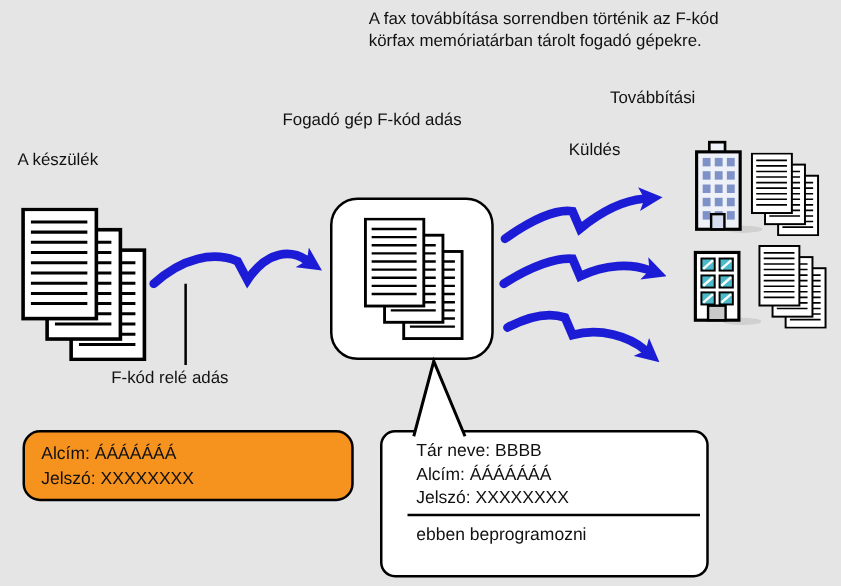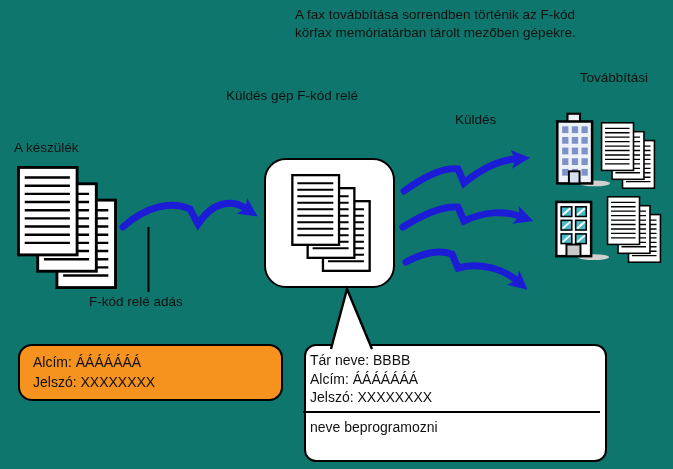--- a/index.html
+++ b/index.html
@@ -1,43 +1,43 @@
 <!DOCTYPE html>
 <html><head>
 <meta charset="utf-8">
 <style>
   html,body{margin:0;padding:0;background:#fff;}
   .canvas{
-    position:relative;width:673px;height:469px;background:#0f766e;overflow:hidden;
+    position:relative;width:673px;height:469px;background:#e5e5e5;overflow:hidden;
     font-family:"Liberation Sans", sans-serif;color:#111;
   }
   .abs{position:absolute;}
   .txt{font-size:13.5px;line-height:18px;white-space:nowrap;}
   .layer{position:absolute;left:0;top:0;width:673px;height:469px;pointer-events:none;}
 
   .relay-box{
     left:264px;top:158px;width:131px;height:130px;
     border:2.5px solid #000;border-radius:22px;background:#fff;box-sizing:border-box;
     z-index:2;
   }
   .relay-docs{position:absolute;left:22px;top:14px;}
 
   .orange-box{
     left:18px;top:344px;width:265px;height:57px;box-sizing:border-box;
     background:#f6921e;border:2.5px solid #000;border-radius:14px;
     padding:6px 0 0 13px;font-size:14px;line-height:20px;z-index:2;
   }
   .bubble{
-    left:304px;top:344px;width:303px;height:118px;box-sizing:border-box;
+    left:304px;top:344px;width:263px;height:118px;box-sizing:border-box;
     background:#fff;border:2px solid #000;border-radius:12px;
-    padding:5px 12px 0 4px;font-size:14px;line-height:18.5px;z-index:2;
+    padding:5px 12px 0 27px;font-size:14px;line-height:18.5px;z-index:2;
   }
   .bubble .divider{border-top:2px solid #000;margin:4px -7px 5px -7px;}
   .tail{z-index:3;}
-  .dest-label{width:160px;text-align:right;}
+  .dest-label{width:160px;text-align:left;}
 </style>
 </head>
 <body>
 
 <div class="canvas">
 
   <svg width="0" height="0" style="position:absolute">
     <defs>
       <marker id="ah" viewBox="0 0 6 6" refX="1.2" refY="3" markerWidth="2.7" markerHeight="2.7" orient="auto">
         <path d="M0,0 L6,3 L0,6 L1.4,3 Z" fill="#1c1cd6"></path>
@@ -105,27 +105,27 @@
       <path d="M123,227 C146,206 171,201 190,209 L198,224 C214,200 233,200 245,208" marker-end="url(#ah)"></path>
       <path d="M404,191 C425,176 445,167 458,169 L464,183 C485,166 503,160 515,159" marker-end="url(#ah)"></path>
       <path d="M403,227 C425,213 445,206 458,207 L464,221 C485,211 505,211 519,216" marker-end="url(#ah)"></path>
       <path d="M406,262 C425,252 440,250 452,254 L458,268 C480,262 503,269 516,280" marker-end="url(#ah)"></path>
     </g>
     <line x1="148.5" y1="227" x2="148.5" y2="292" stroke="#000" stroke-width="2"></line>
   </svg>
 
   <div class="abs txt" style="left:295px;top:6px;">
     <div>A fax továbbítása sorrendben történik az F-kód</div>
-    <div>körfax memóriatárban tárolt mezőben gépekre.</div>
+    <div>körfax memóriatárban tárolt fogadó gépekre.</div>
   </div>
 
-  <div class="abs txt" style="left:14px;top:119px;margin-top:20px;">A készülék</div>
+  <div class="abs txt" style="left:14px;top:119px;">A készülék</div>
 
   <div class="abs txt" style="left:226px;top:87px;">
-    <div>Küldés gép F-kód relé</div>
+    <div>Fogadó gép F-kód adás</div>
   </div>
 
   <div class="abs txt dest-label" style="left:488px;top:69px;">
     <div>Továbbítási</div>
   </div>
 
   <div class="abs txt" style="left:455px;top:111px;">Küldés</div>
 
   <div class="abs txt" style="left:89px;top:293px;">F-kód relé adás</div>
 
@@ -156,21 +156,21 @@
   <div class="abs orange-box">
     <div>Alcím: ÁÁÁÁÁÁÁ</div>
     <div>Jelszó: XXXXXXXX</div>
   </div>
 
   <div class="abs bubble">
     <div>Tár neve: BBBB</div>
     <div>Alcím: ÁÁÁÁÁÁÁ</div>
     <div>Jelszó: XXXXXXXX</div>
     <div class="divider"></div>
-    <div>neve beprogramozni</div>
+    <div>ebben beprogramozni</div>
   </div>
 
   <svg class="abs tail" style="left:320px;top:285px;" width="60" height="68">
     <path d="M11,64 L27,4 L52,64" fill="#fff" stroke="none"></path>
     <path d="M11,64 L27,4 L52,64" fill="none" stroke="#000" stroke-width="2.4"></path>
   </svg>
 
 </div>
 
 </body></html>

